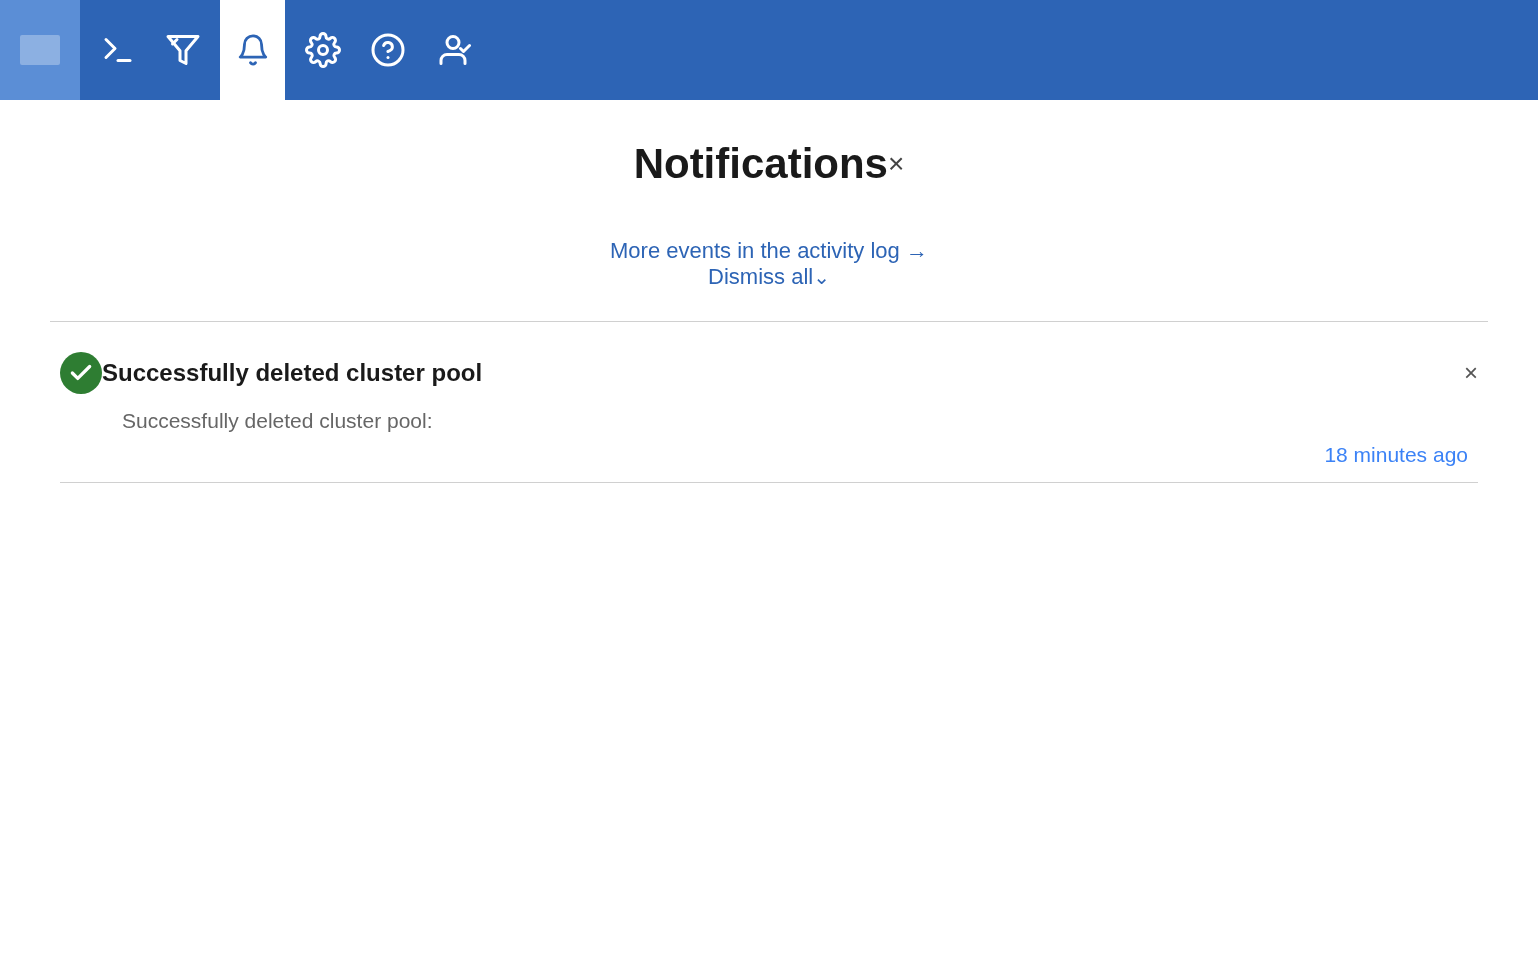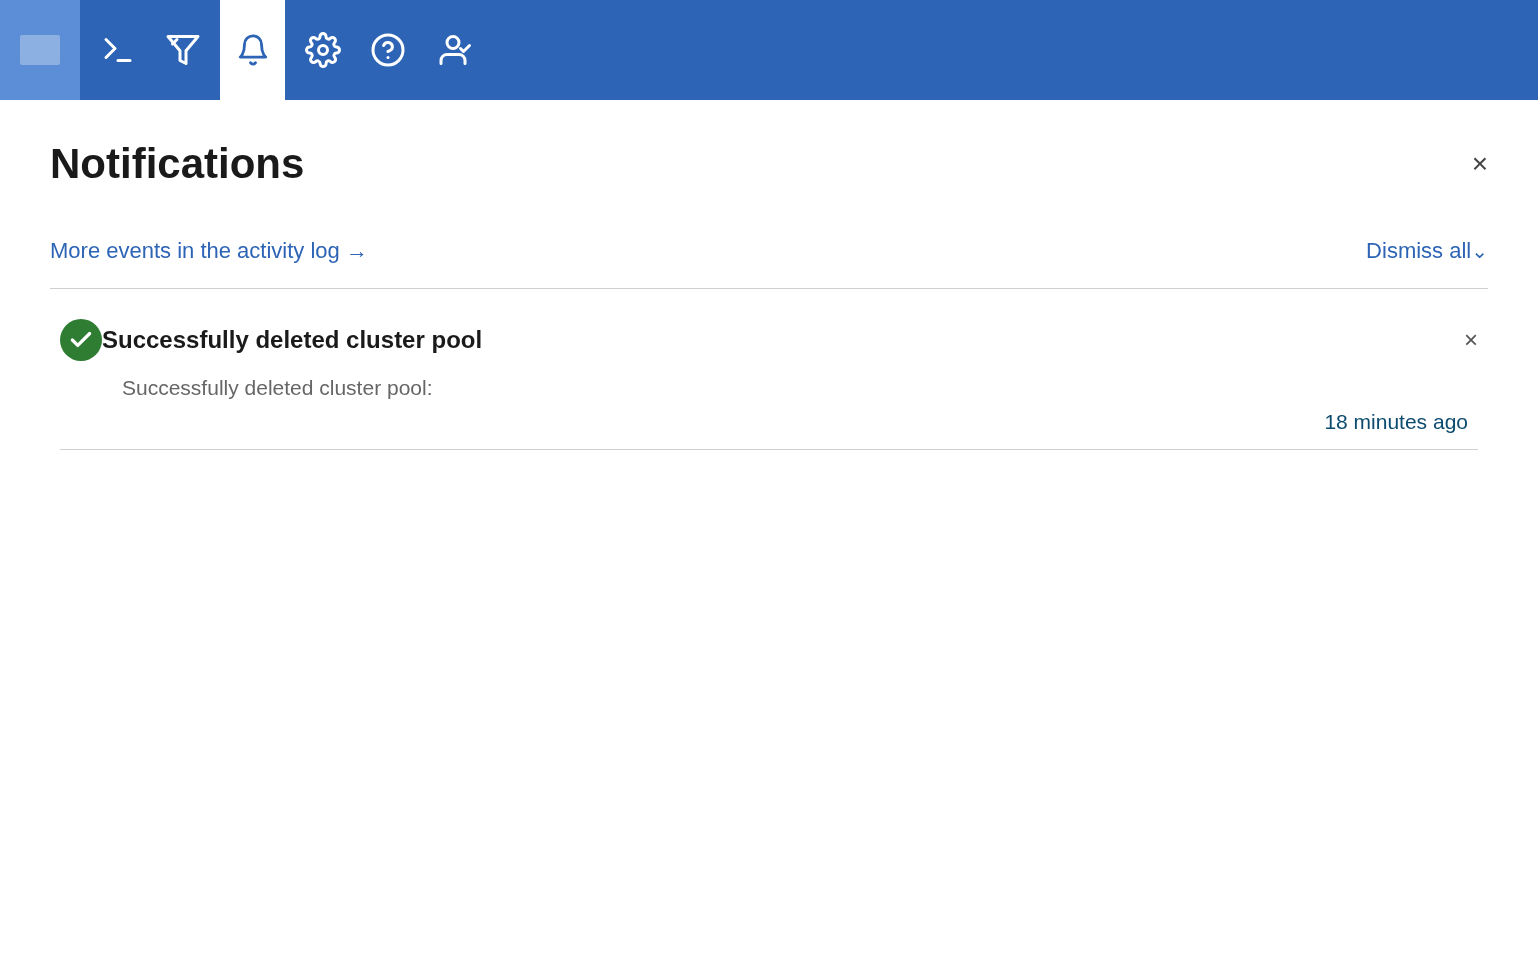--- a/index.html
+++ b/index.html
@@ -78,21 +78,21 @@
 
     
     .notifications-panel {
       padding: 40px 50px 0 50px;
       position: relative;
     }
 
     .notifications-header {
       display: flex;
       align-items: center;
-      justify-content: space-between;
+      justify-content: center;
       margin-bottom: 50px;
     }
 
     .notifications-title {
       font-size: 42px;
       font-weight: 600;
       color: #1a1a1a;
     }
 
     .close-btn {
@@ -101,21 +101,22 @@
       cursor: pointer;
       background: none;
       border: none;
       line-height: 1;
     }
 
     .notifications-actions {
       display: flex;
       align-items: center;
       justify-content: space-between;
-      margin-bottom: 24px;
+      margin-bottom: 31px;
+      flex-direction: column;
     }
 
     .activity-log-link {
       color: #2d64b5;
       font-size: 22px;
       text-decoration: none;
       cursor: pointer;
     }
 
     .dismiss-all-area {
@@ -190,21 +191,21 @@
 
     .notification-body {
       padding-left: 62px;
       font-size: 21px;
       color: #666;
     }
 
     .notification-timestamp {
       text-align: right;
       font-size: 21px;
-      color: #0c4a6e;
+      color: #3b82f6;
       padding-right: 10px;
       margin-top: 10px;
     }
 
     .notification-divider {
       height: 1px;
       background: #d0d0d0;
       margin-top: 15px;
     }
 

